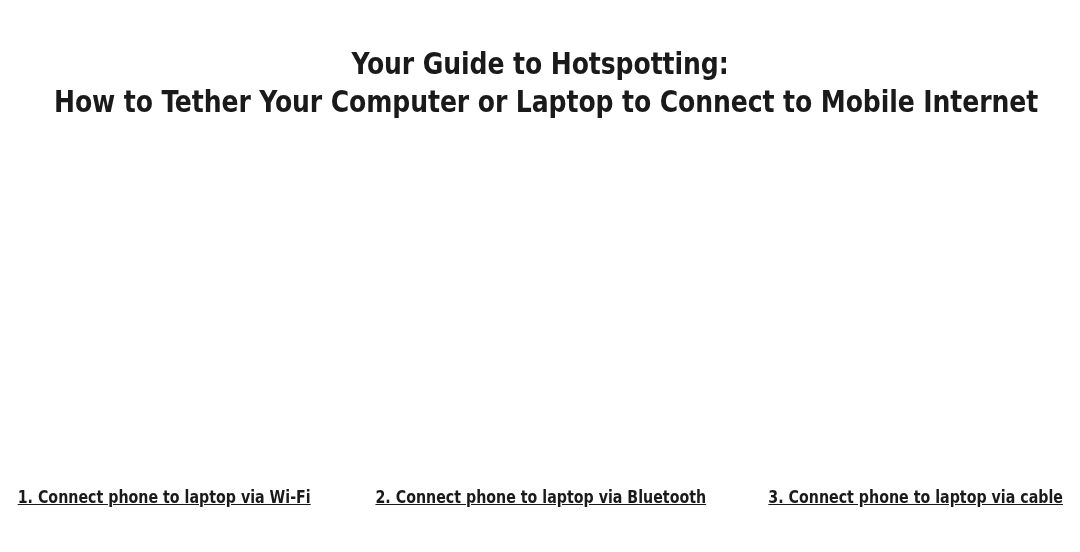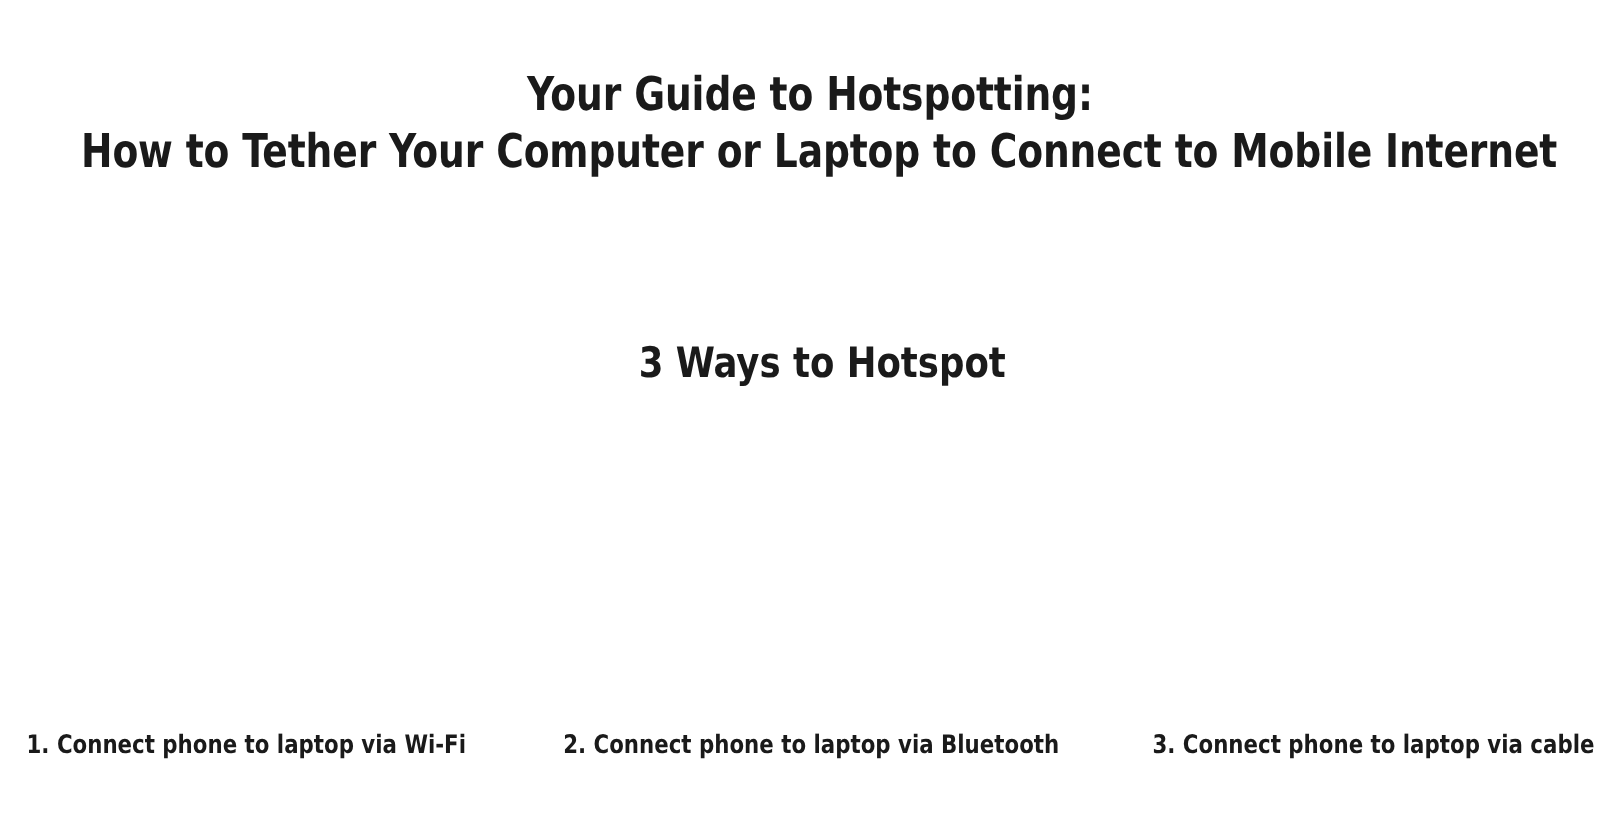--- a/index.html
+++ b/index.html
@@ -91,20 +91,21 @@
   }
 
   
   .caption-row {
     position: absolute;
     top: 486px;
     left: 0;
     width: 1080px;
     display: flex;
     align-items: flex-start;
+    text-decoration: underline;
   }
   .caption {
     flex: 1 1 0;
     font-family: "DejaVu Sans Condensed", "Liberation Sans Narrow", "Liberation Sans", sans-serif;
     font-weight: bold;
     font-stretch: condensed;
     font-size: 17px;
     line-height: 22px;
     color: #1a1a1a;
     white-space: nowrap;
@@ -128,23 +129,20 @@
 </head>
 <body>
 
 <div class="page">
 
   <div class="title-block">
     <span class="title-line title-line-1">Your Guide to Hotspotting:</span>
     <span class="title-line title-line-2">How to Tether Your Computer or Laptop to Connect to Mobile Internet</span>
   </div>
 
-  <div class="section-heading">
-    <span class="section-heading-text">3 Ways to Hotspot</span>
-  </div>
 
   <div class="illustration-row">
     <div class="illustration-slot"></div>
     <div class="illustration-slot"></div>
     <div class="illustration-slot"></div>
   </div>
 
   <div class="caption-row">
     <div class="caption caption-1">1. Connect phone to laptop via Wi-Fi</div>
     <div class="caption caption-2">2. Connect phone to laptop via Bluetooth</div>

